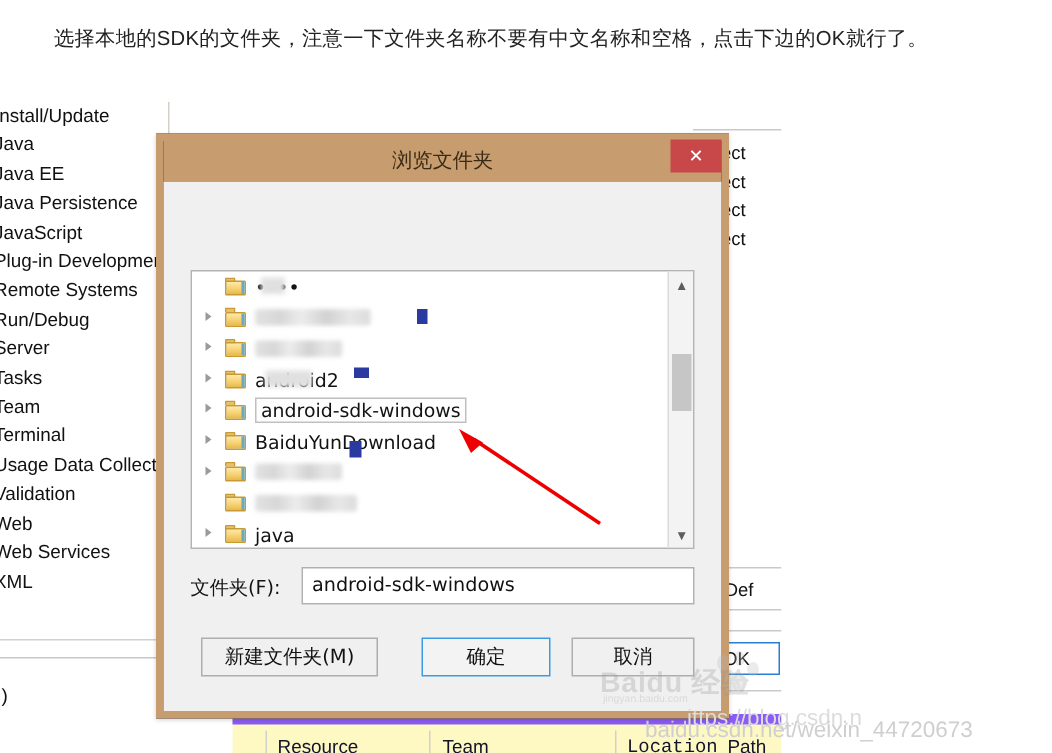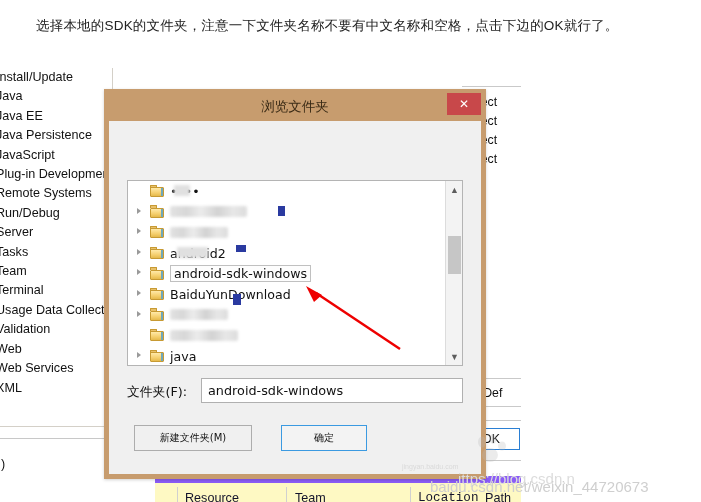--- a/index.html
+++ b/index.html
@@ -381,21 +381,21 @@
   
   .dlg-btn {
     position: absolute;
     height: 26px;
     background: #f0f0f0;
     border: 1px solid #adadad;
     box-sizing: border-box;
     display: flex;
     align-items: center;
     justify-content: center;
-    font-size: 10px;
+    font-size: 13px;
     color: #111;
     font-family: "DejaVu Sans", "Liberation Sans", sans-serif;
     cursor: default;
   }
   #btn-new-folder { left: 25px;  top: 304px; width: 118px; }
   #btn-ok        { left: 172px; top: 304px; width: 86px; border-color: #3b9ae1; background:#f3f3f3; }
   #btn-cancel    { left: 272px; top: 304px; width: 82px; }
 
   
   #red-arrow {
@@ -626,32 +626,34 @@
         <div id="sb-thumb"></div>
         <div class="sb-arrow" id="sb-down">▼</div>
       </div>
     </div>
 
     <div id="folder-field-label">文件夹(F):</div>
     <input id="folder-field-input" type="text" value="android-sdk-windows" style="">
 
     <div class="dlg-btn" id="btn-new-folder">新建文件夹(M)</div>
     <div class="dlg-btn" id="btn-ok">确定</div>
+    <div class="dlg-btn" id="btn-cancel">取消</div>
   </div>
 </div>
 
 <svg id="red-arrow" viewBox="0 0 110 75">
   <line x1="100" y1="66" x2="16" y2="10" stroke="#ee0000" stroke-width="2.4"></line>
   <polygon points="6,3 22,12 14,19" fill="#ee0000"></polygon>
 </svg>
 
 <div id="baidu-watermark">
   <svg id="baidu-paw" viewBox="0 0 34 30">
     <ellipse cx="8" cy="8" rx="4" ry="5.5" fill="#b8b8b8"></ellipse>
     <ellipse cx="19" cy="5" rx="3.6" ry="5" fill="#b8b8b8"></ellipse>
     <ellipse cx="28" cy="12" rx="4" ry="4.6" fill="#b8b8b8"></ellipse>
     <ellipse cx="16" cy="21" rx="8" ry="7" fill="#b8b8b8"></ellipse>
   </svg>
+  <div class="bd-text">Baidu 经验</div>
   <div class="bd-sub">jingyan.baidu.com</div>
 </div>
 
 <div id="csdn-watermark-2">ittps://blog.csdn.n</div>
 <div id="csdn-watermark">baidu.csdn.net/weixin_44720673</div>
 
 </body></html>

